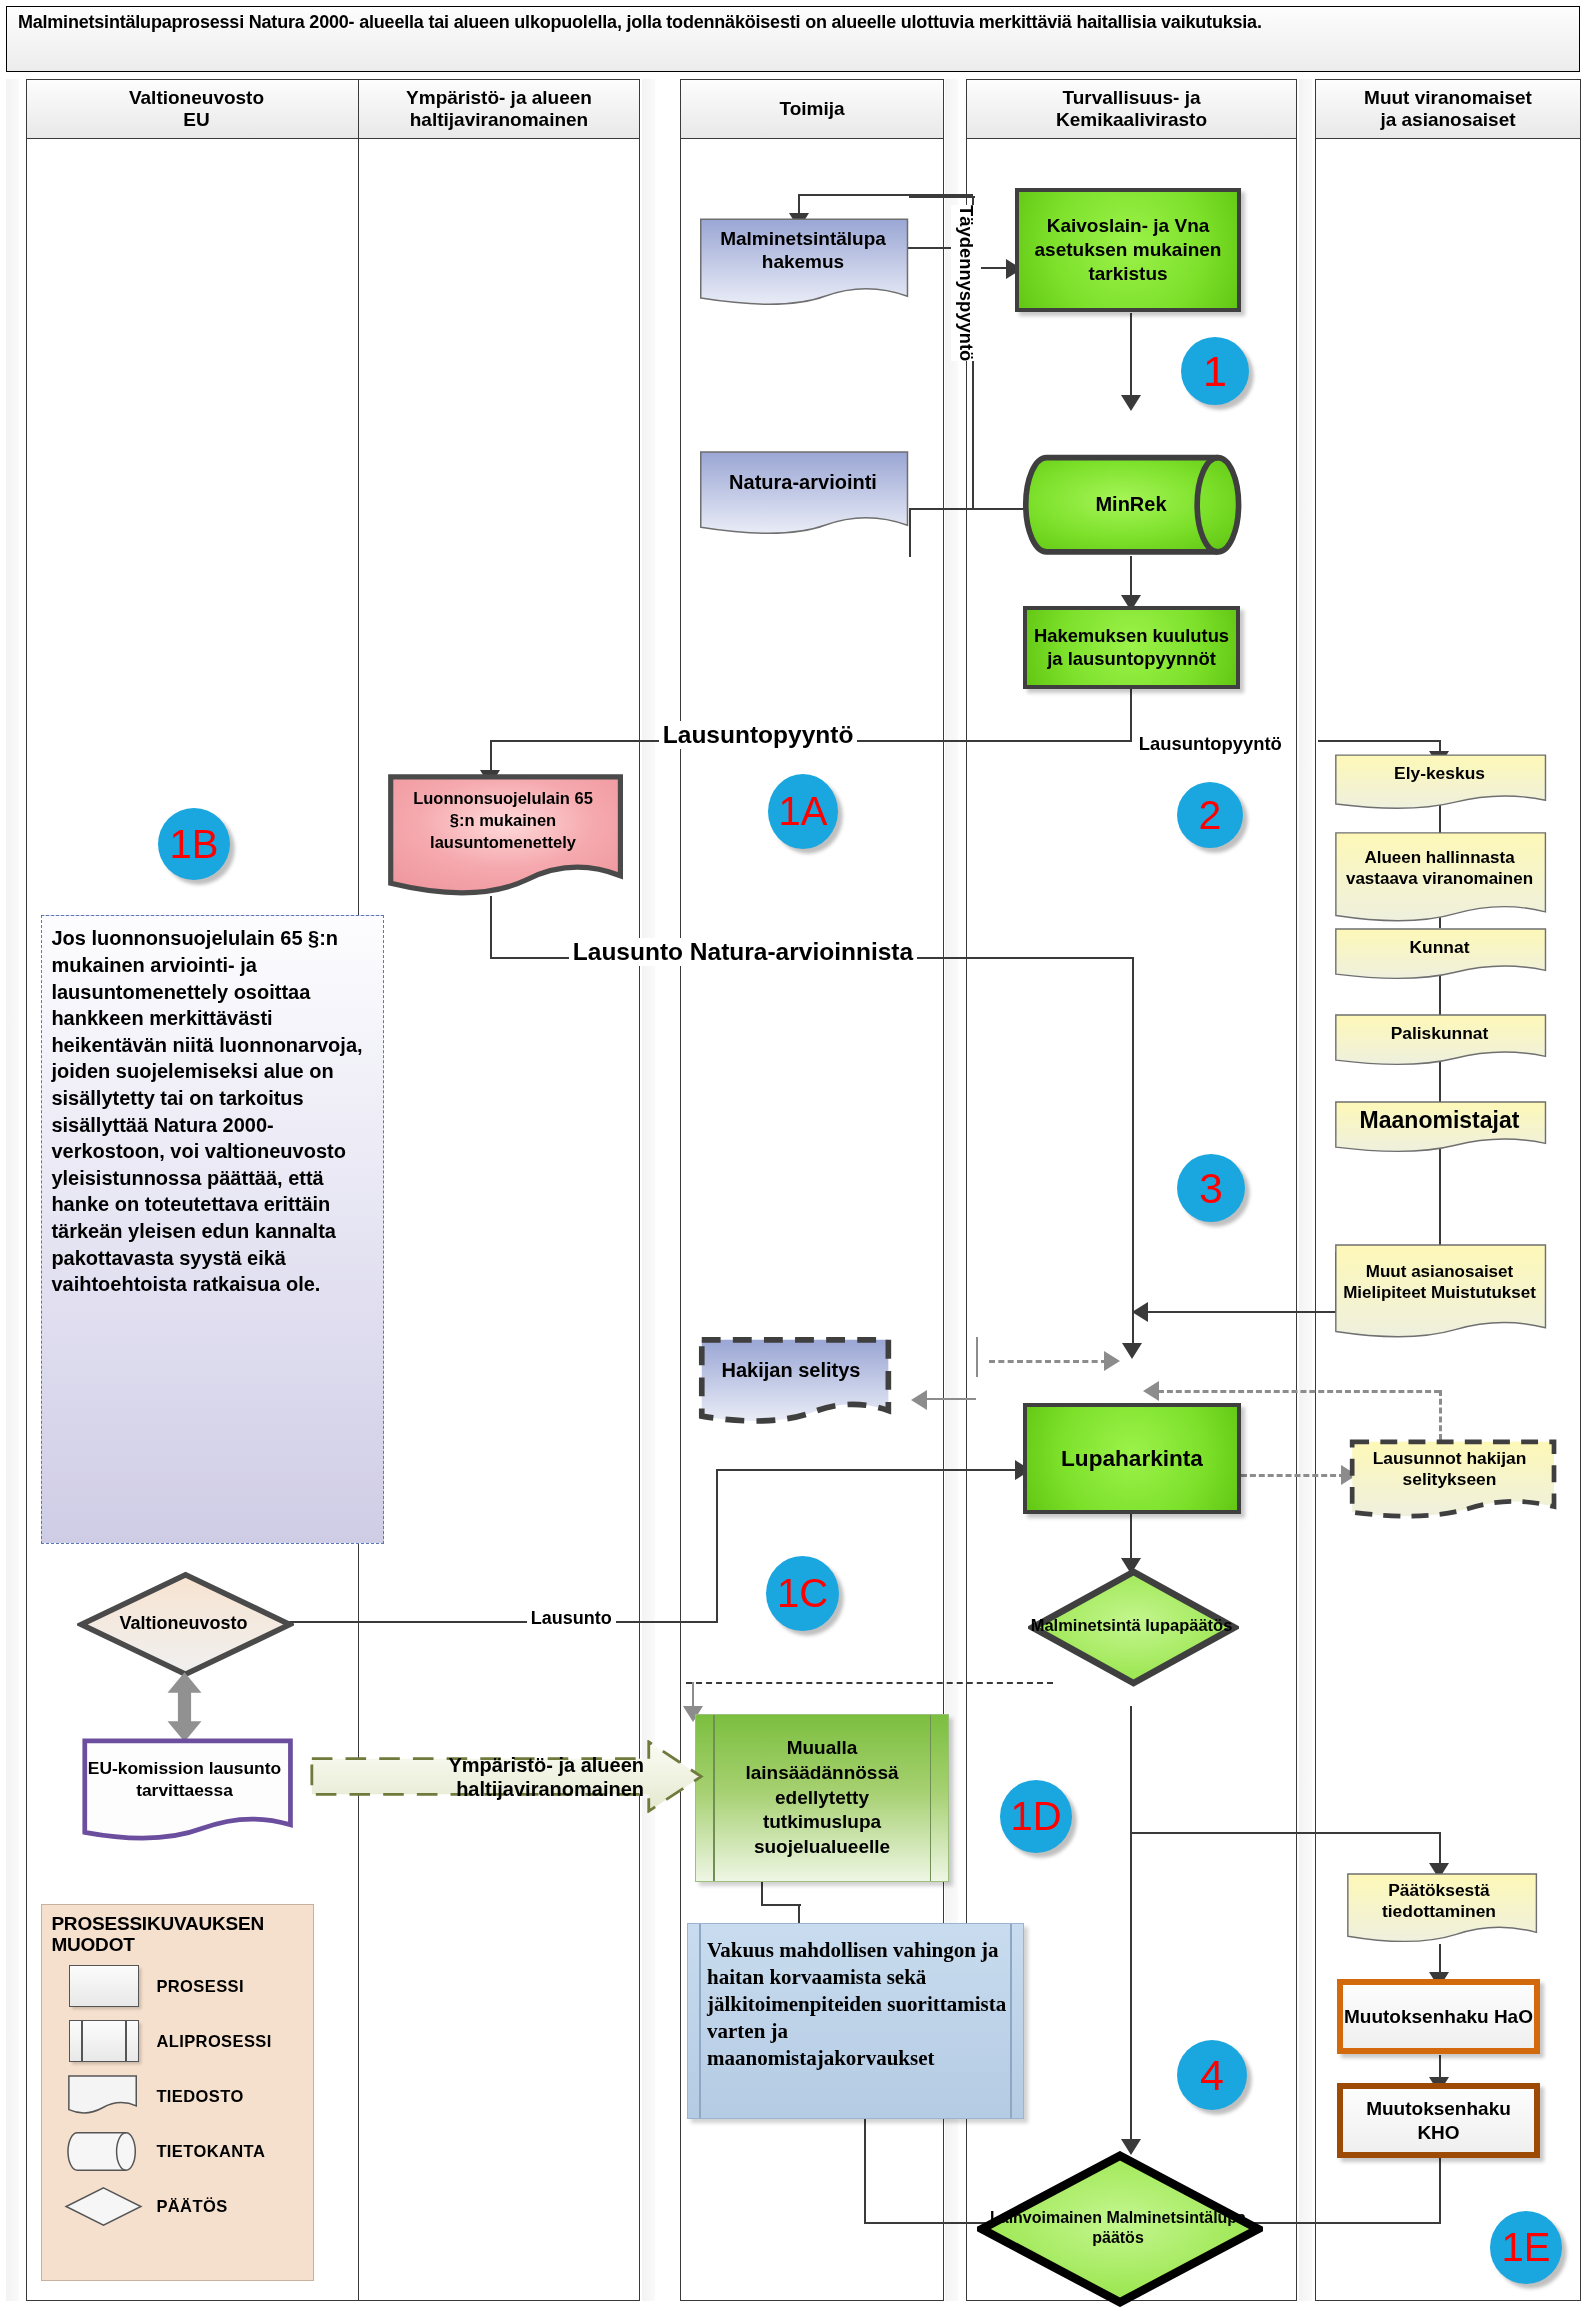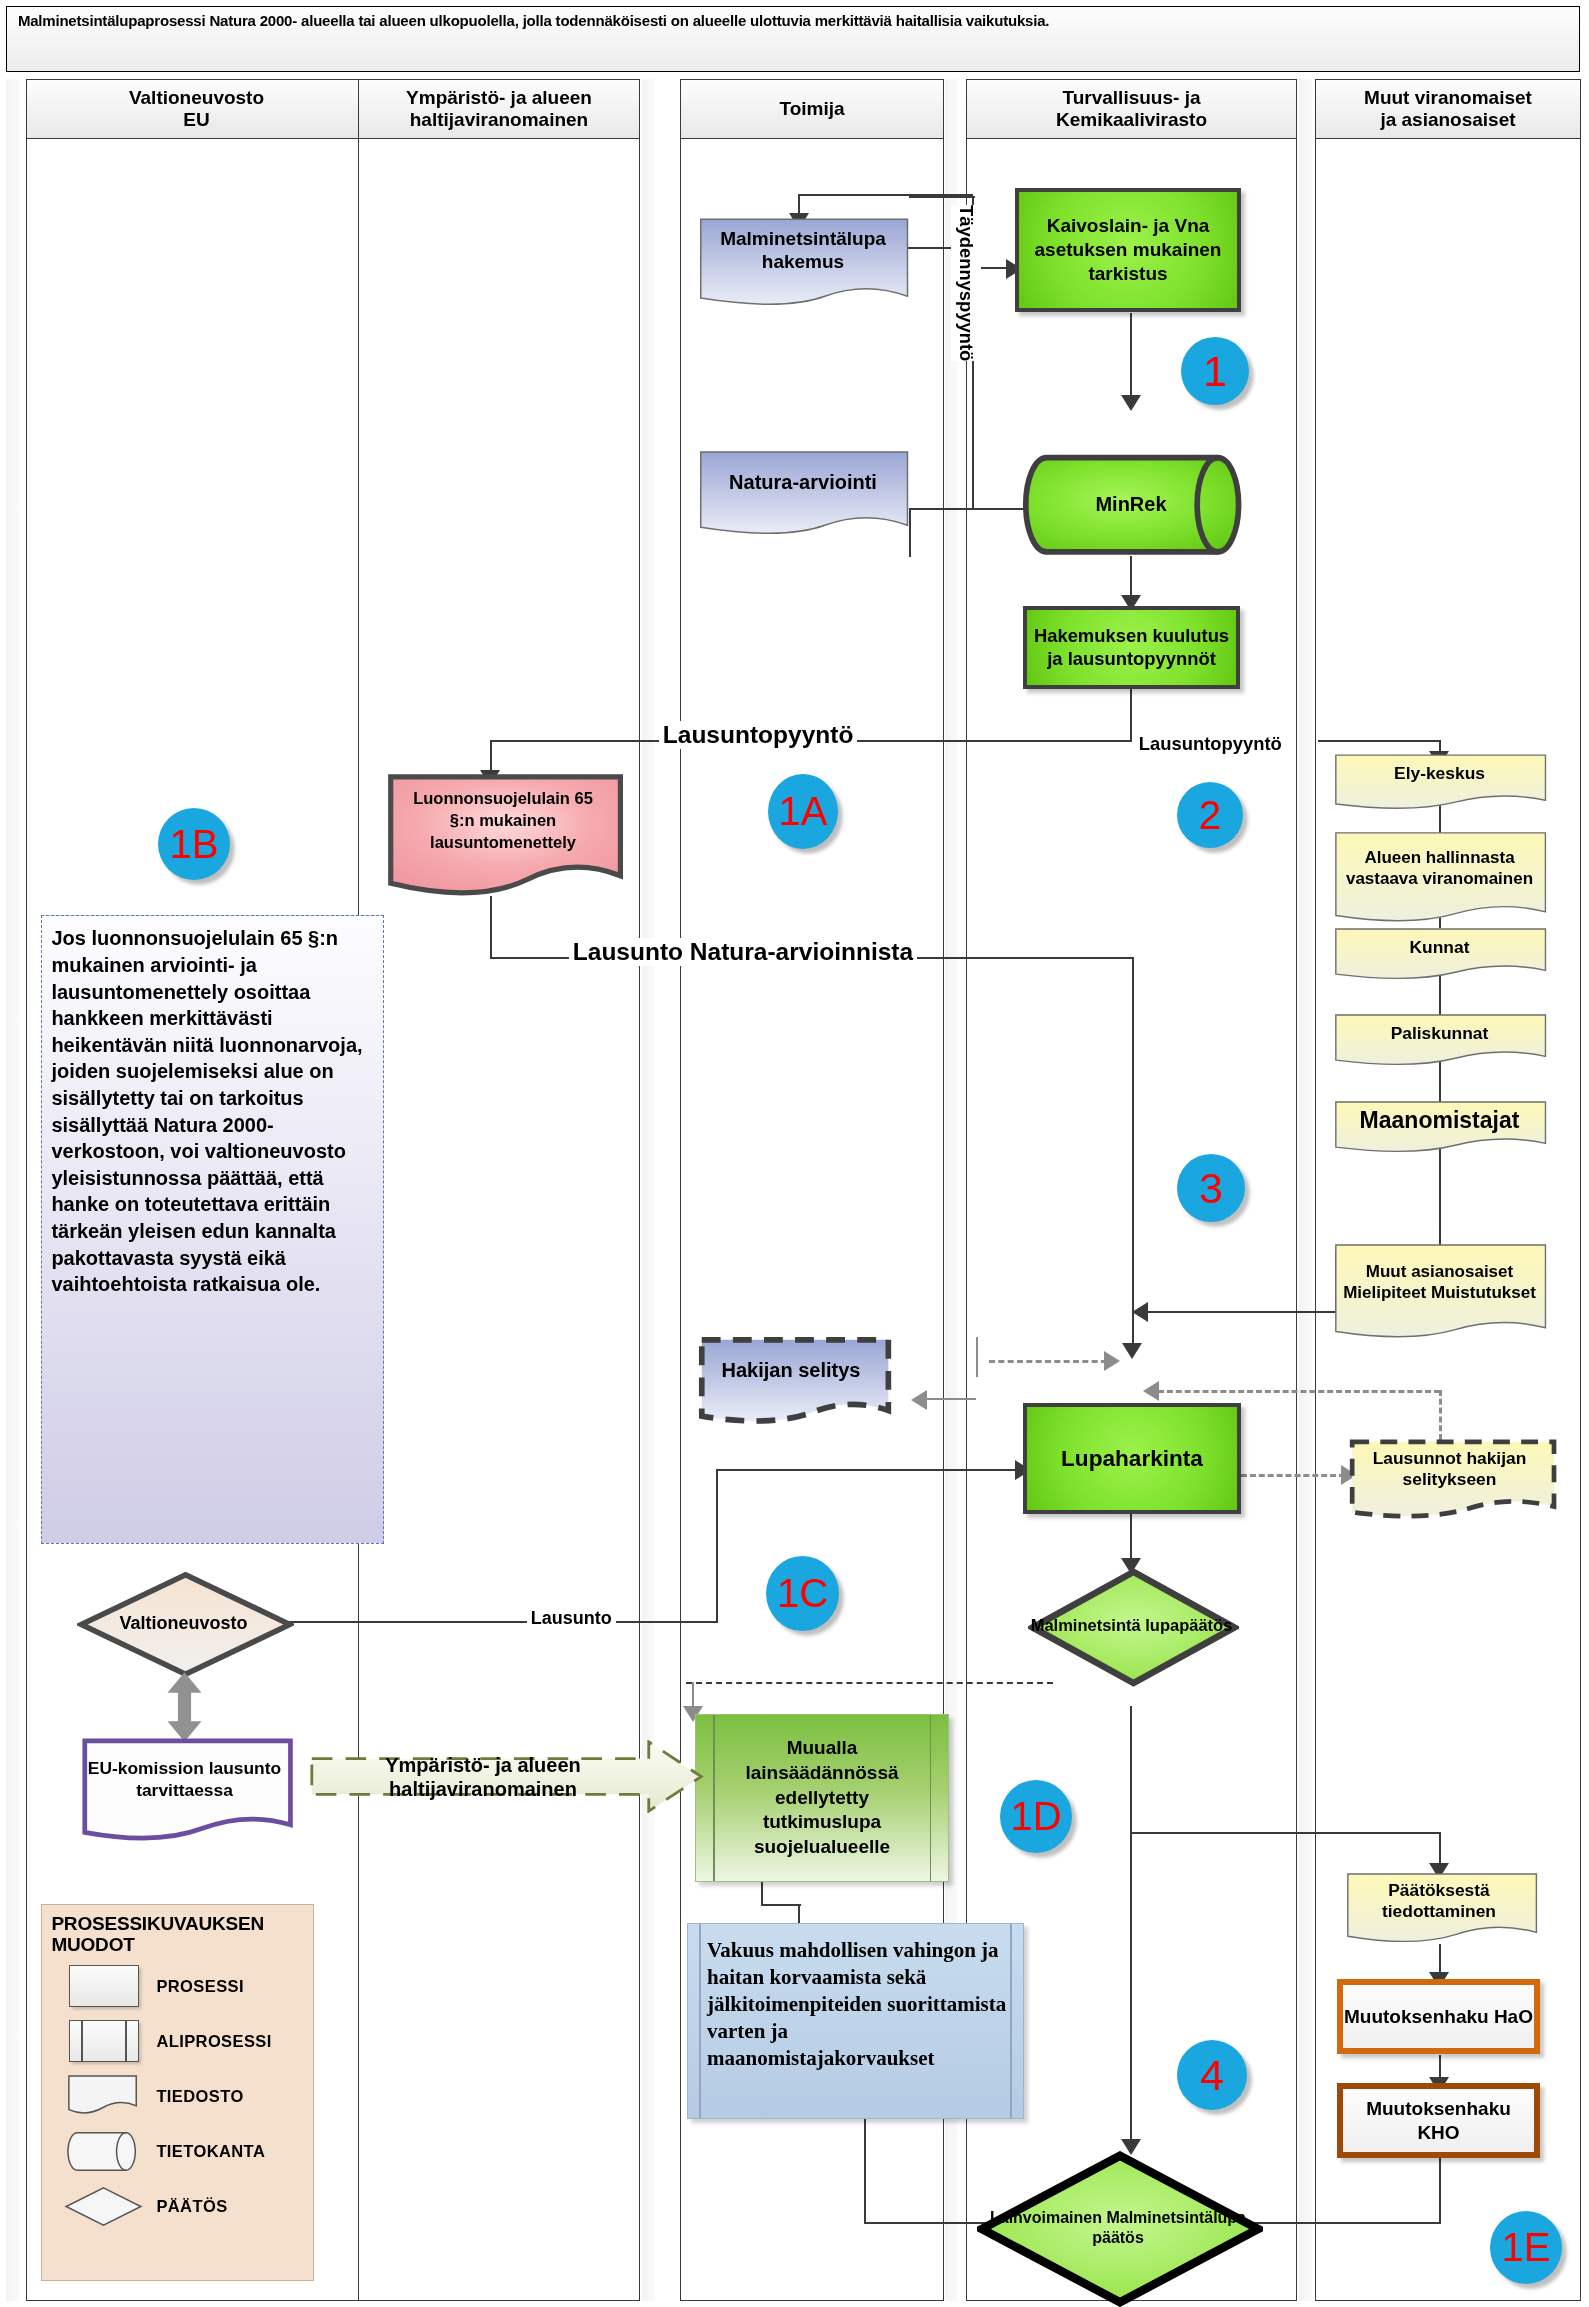--- a/index.html
+++ b/index.html
@@ -2,21 +2,21 @@
 <html style="font-size:15px"><head>
 <meta charset="utf-8">
 <style>
   html,body{margin:0;padding:0;background:#fff;}
   body{font-family:"Liberation Sans",sans-serif;}
   #stage{position:relative;width:1589px;height:2308px;background:#fff;overflow:hidden;}
 
   
   .title-bar{position:absolute;left:5.6px;top:5.6px;width:1574px;height:66px;
     background:linear-gradient(#fdfdfd,#ececec);border:1.9px solid #000;box-sizing:border-box;
-    padding:5.6px 9.4px 0 11.3px;font-weight:bold;font-size:15px;line-height:1.22;color:#000;letter-spacing:-0.2px;}
+    padding:5.6px 9.4px 0 11.3px;font-weight:bold;font-size:18px;line-height:1.22;color:#000;letter-spacing:-0.2px;}
 
   
   .lane{position:absolute;top:79px;height:2222px;box-sizing:border-box;border:1.5px solid #3a3a3a;background:#fff;}
   .lane-hd{position:absolute;top:79px;height:60px;box-sizing:border-box;border:1.5px solid #3a3a3a;
     background:linear-gradient(#fdfdfd,#e8e8e8);display:flex;align-items:center;justify-content:center;
     text-align:center;font-weight:bold;font-size:19px;line-height:1.18;color:#000;}
   .lane-gap{position:absolute;top:79px;height:2222px;width:13px;background:linear-gradient(90deg,#f3f3f3,#fafafa);}
 
   
   .shp{position:absolute;box-sizing:border-box;display:flex;align-items:center;justify-content:center;
@@ -455,21 +455,21 @@
     <svg width="395" height="73" viewBox="0 0 420 78" style="position:absolute;left:0;top:0;">
       <defs>
         <linearGradient id="gcal" x1="0" y1="0" x2="0" y2="1">
           <stop offset="0%" stop-color="#fbfcf4"></stop>
             <stop offset="100%" stop-color="#e4e9cf"></stop>
         </linearGradient>
       </defs>
       <path d="M2 20 H362 V2 L418 39 L362 76 V58 H2 Z" fill="url(#gcal)" stroke="#6f7a3c" stroke-width="3" stroke-dasharray="22 14"></path>
     </svg>
     <div style="position:absolute;left:0;top:0;width:348px;height:73px;display:flex;align-items:center;justify-content:center;
-         font-size:20px;font-weight:bold;line-height:1.2;text-align:center;padding:0 13px;box-sizing:border-box;">Ympäristö- ja alueen haltijaviranomainen</div>
+         font-size:20px;font-weight:bold;line-height:1.2;text-align:right;padding:0 13px;box-sizing:border-box;">Ympäristö- ja alueen haltijaviranomainen</div>
   </div>
 
   <div class="note1b" style="left:41px;top:915px;width:343px;height:629px;">
     <span>Jos luonnonsuojelulain 65 §:n mukainen arviointi- ja lausuntomenettely osoittaa hankkeen merkittävästi heikentävän niitä luonnonarvoja, joiden suojelemiseksi alue on sisällytetty tai on tarkoitus sisällyttää Natura 2000- verkostoon, voi valtioneuvosto yleisistunnossa päättää, että hanke on toteutettava erittäin tärkeän yleisen edun kannalta pakottavasta syystä eikä vaihtoehtoista ratkaisua ole.</span>
   </div>
 
   <div class="legend" style="left:41px;top:1904px;width:273px;height:377px;">
     <h4>
       <span>PROSESSIKUVAUKSEN</span><br>
       <span>MUODOT</span>

